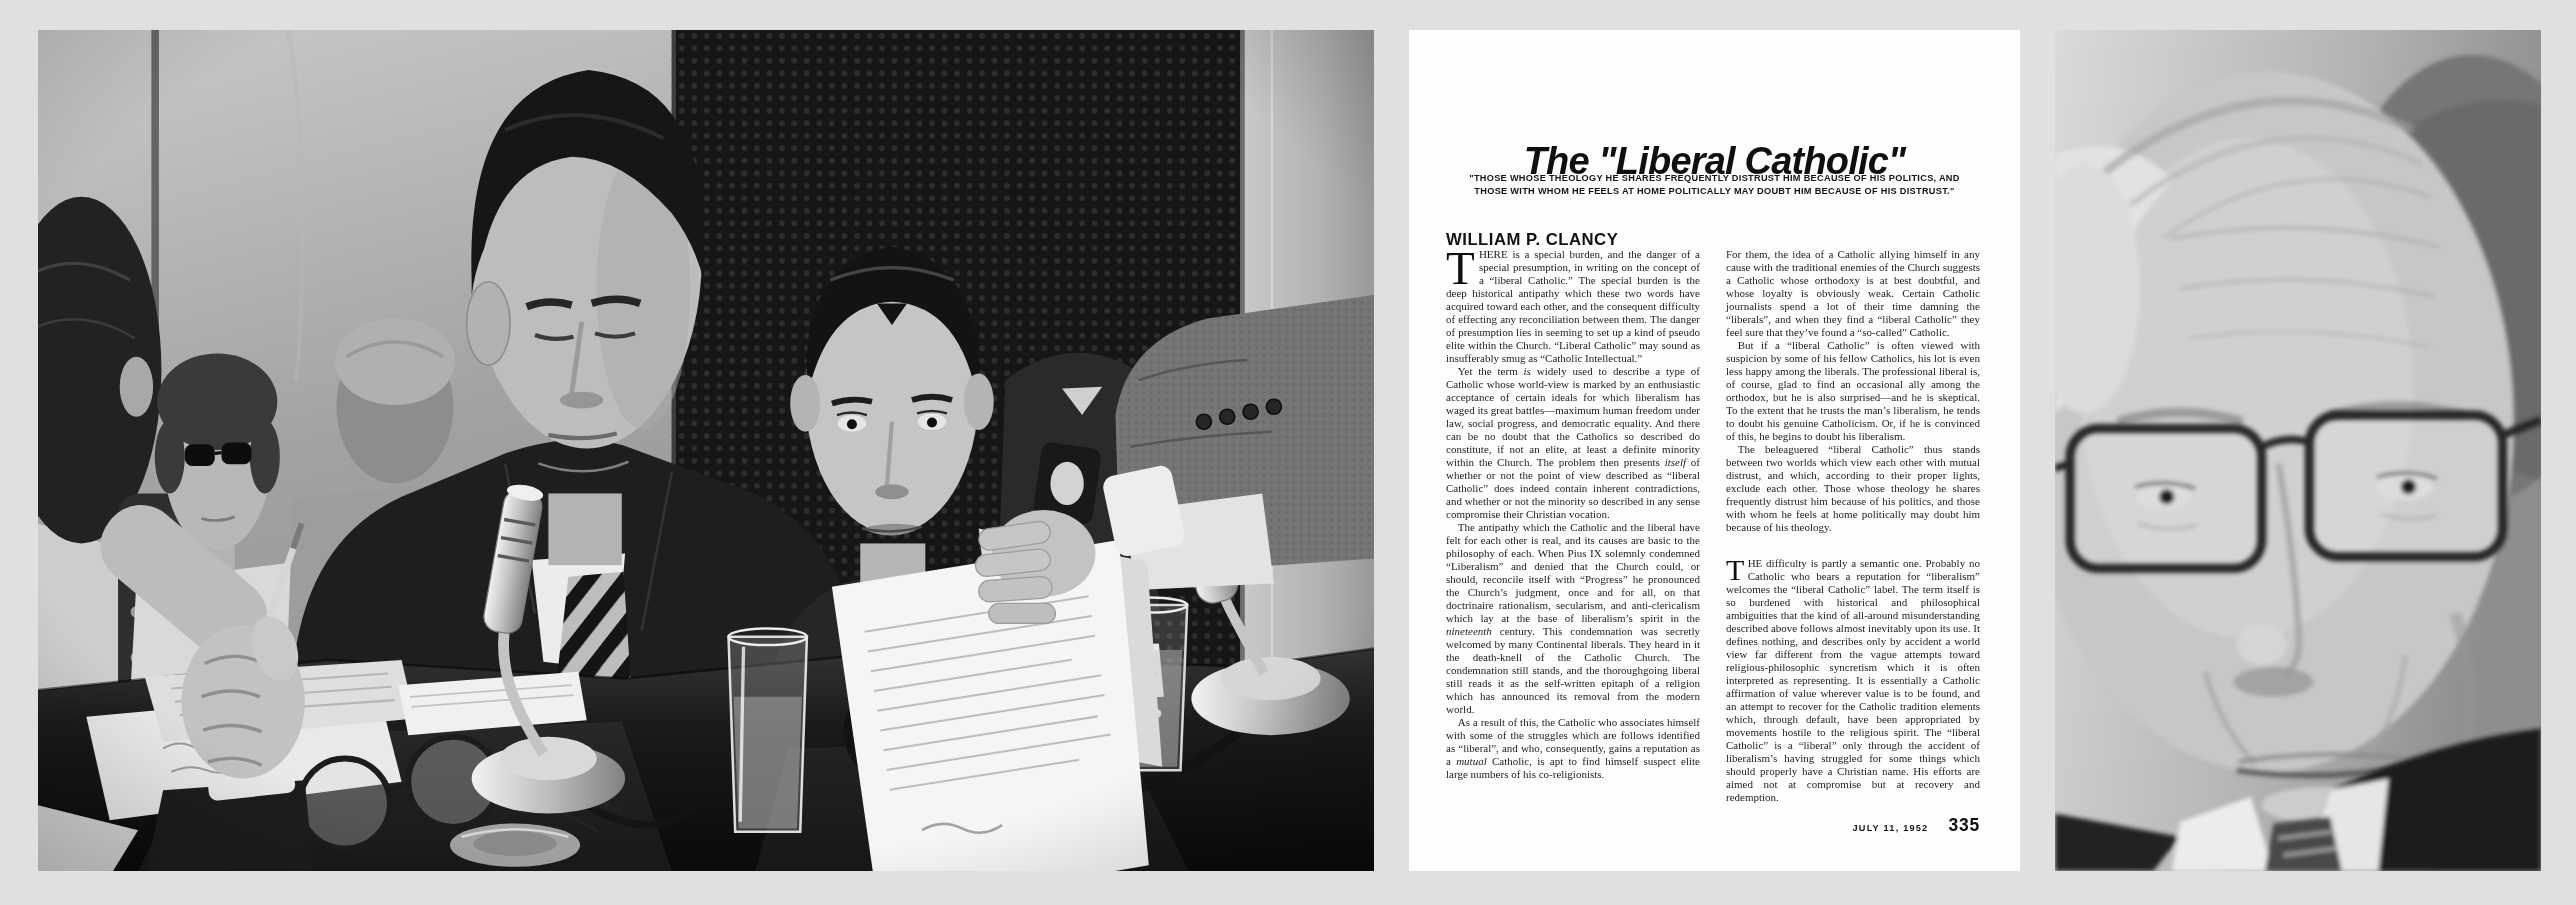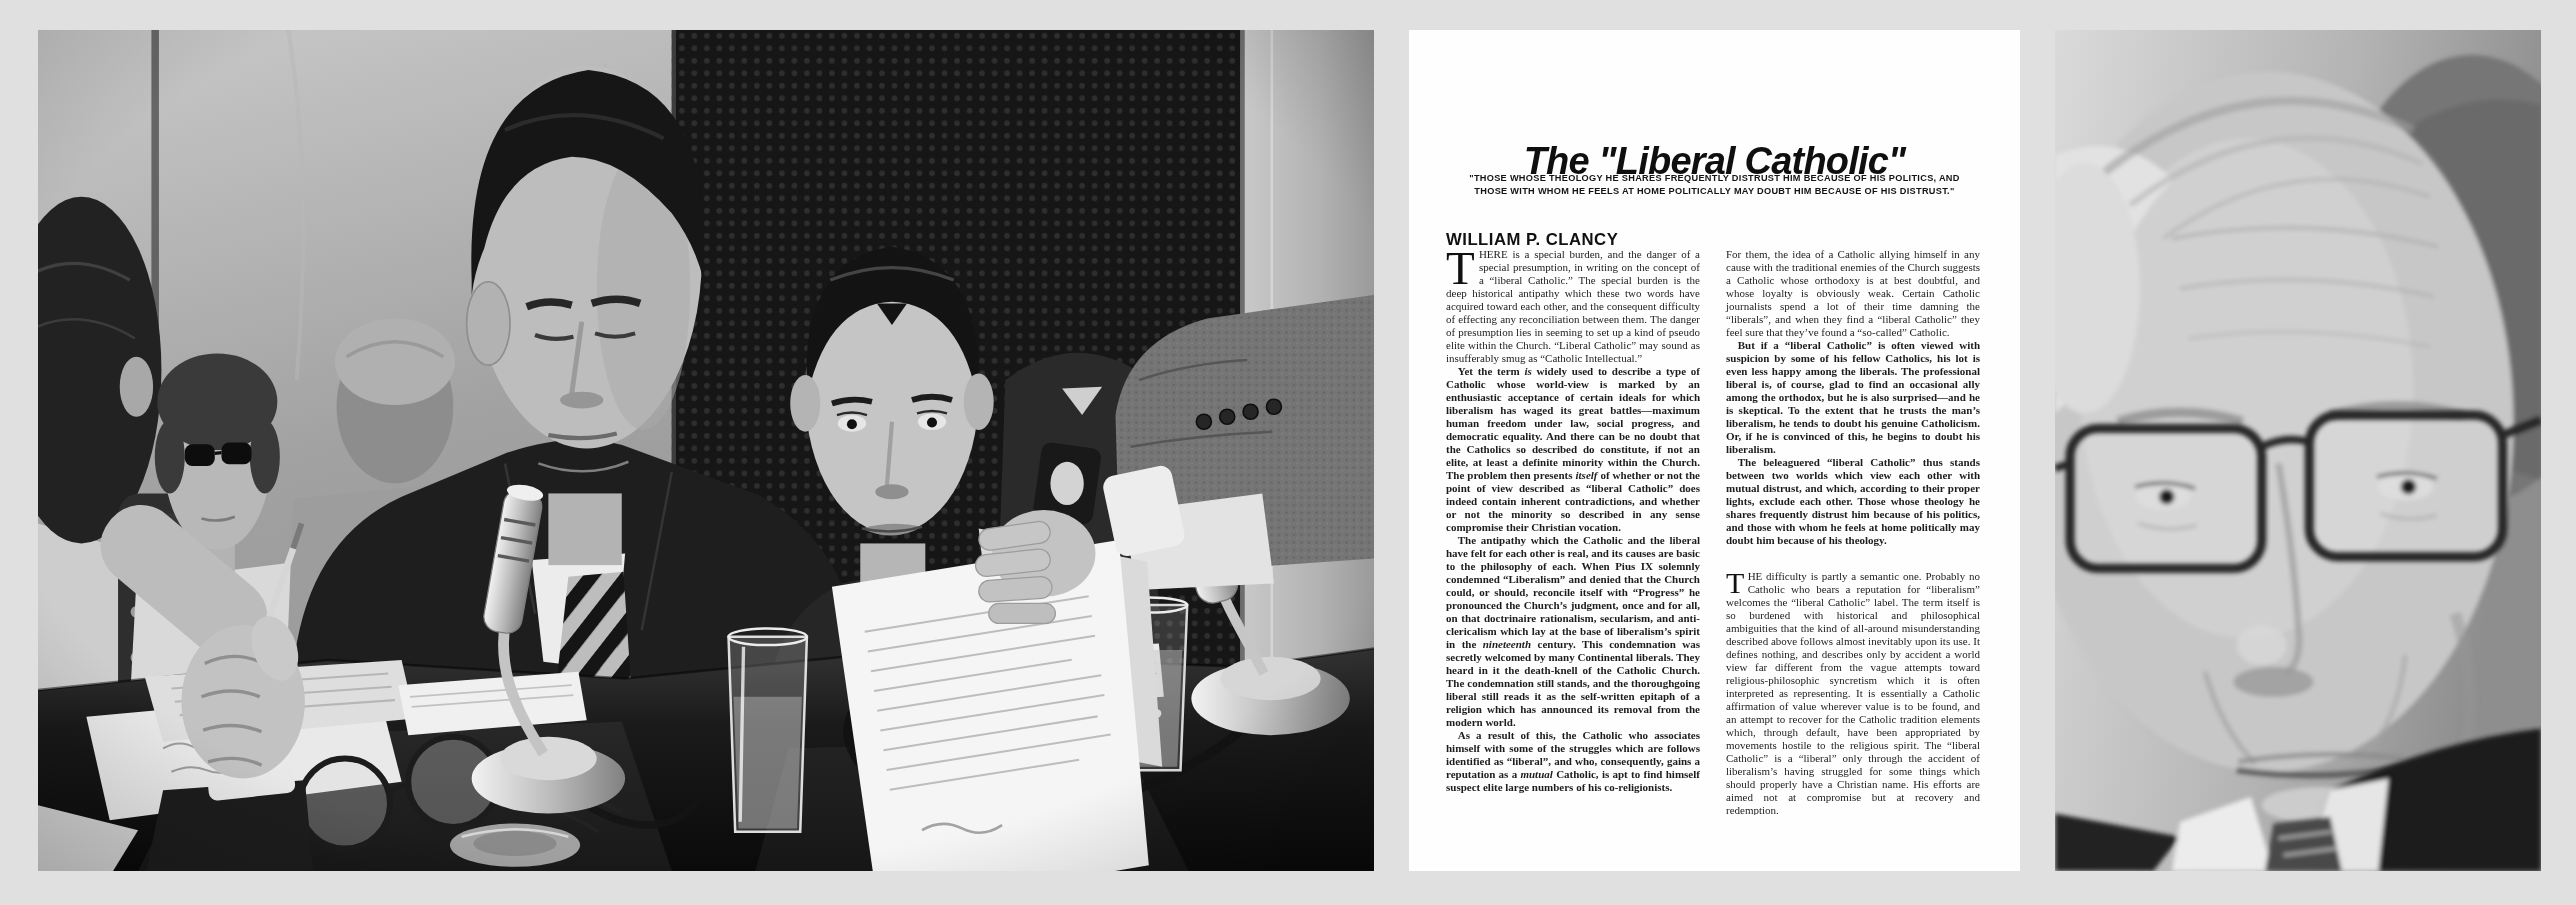--- a/index.html
+++ b/index.html
@@ -31,21 +31,21 @@
     font:700 16.7px/1 "Liberation Sans",sans-serif;letter-spacing:0.5px;color:#111;
   }
   .columns{position:absolute;top:218px;left:37px;width:534px;height:567px;overflow:hidden;}
   .col{position:absolute;top:0;width:254px;height:100%;}
   .col-left{left:0;}
   .col-right{left:280px;}
   .para{
     margin:0;font-family:"Liberation Serif",serif;font-size:11px;line-height:13px;
     text-align:justify;color:#1c1c1c;
   }
-  .para.indent{text-indent:11.7px;font-weight:bold;}
+  .para.indent{text-indent:11.7px;}
   .para.section-break{margin-top:23px;}
   .dropcap{float:left;font-family:"Liberation Serif",serif;font-weight:400;color:#101010;}
   .dc3{font-size:47px;line-height:38px;padding:0.8px 4.2px 0 0;}
   .dc2{font-size:30px;line-height:25px;padding:0 3.3px 0 0;}
   .para em{font-style:italic;}
   .footer{
     position:absolute;top:787px;left:37px;width:534px;
     display:flex;justify-content:flex-end;align-items:baseline;gap:20px;
   }
   .footer .date{font:700 9.2px/1 "Liberation Sans",sans-serif;letter-spacing:1.2px;color:#161616;}
@@ -339,20 +339,24 @@
         <p class="para indent"><span>Yet the term </span><em>is</em><span> widely used to describe a type of Catholic whose world-view is marked by an enthusiastic acceptance of certain ideals for which liberalism has waged its great battles—maximum human freedom under law, social progress, and democratic equality. And there can be no doubt that the Catholics so described do constitute, if not an elite, at least a definite minority within the Church. The problem then presents </span><em>itself</em><span> of whether or not the point of view described as “liberal Catholic” does indeed contain inherent contradictions, and whether or not the minority so described in any sense compromise their Christian vocation.</span></p>
         <p class="para indent"><span>The antipathy which the Catholic and the liberal have felt for each other is real, and its causes are basic to the philosophy of each. When Pius IX solemnly condemned “Liberalism” and denied that the Church could, or should, reconcile itself with “Progress” he pronounced the Church’s judgment, once and for all, on that doctrinaire rationalism, secularism, and anti-clericalism which lay at the base of liberalism’s spirit in the </span><em>nineteenth</em><span> century. This condemnation was secretly welcomed by many Continental liberals. They heard in it the death-knell of the Catholic Church. The condemnation still stands, and the thoroughgoing liberal still reads it as the self-written epitaph of a religion which has announced its removal from the modern world.</span></p>
         <p class="para indent"><span>As a result of this, the Catholic who associates himself with some of the struggles which are follows identified as “liberal”, and who, consequently, gains a reputation as a </span><em>mutual</em><span> Catholic, is apt to find himself suspect elite large numbers of his co-religionists.</span></p>
       </div>
     <div class="col col-right">
         <p class="para"><span>For them, the idea of a Catholic allying himself in any cause with the traditional enemies of the Church suggests a Catholic whose orthodoxy is at best doubtful, and whose loyalty is obviously weak. Certain Catholic journalists spend a lot of their time damning the “liberals”, and when they find a “liberal Catholic” they feel sure that they’ve found a “so-called” Catholic.</span></p>
         <p class="para indent"><span>But if a “liberal Catholic” is often viewed with suspicion by some of his fellow Catholics, his lot is even less happy among the liberals. The professional liberal is, of course, glad to find an occasional ally among the orthodox, but he is also surprised—and he is skeptical. To the extent that he trusts the man’s liberalism, he tends to doubt his genuine Catholicism. Or, if he is convinced of this, he begins to doubt his liberalism.</span></p>
         <p class="para indent"><span>The beleaguered “liberal Catholic” thus stands between two worlds which view each other with mutual distrust, and which, according to their proper lights, exclude each other. Those whose theology he shares frequently distrust him because of his politics, and those with whom he feels at home politically may doubt him because of his theology.</span></p>
         <p class="para section-break"><span class="dropcap dc2">T</span><span>HE difficulty is partly a semantic one. Probably no Catholic who bears a reputation for “liberalism” welcomes the “liberal Catholic” label. The term itself is so burdened with historical and philosophical ambiguities that the kind of all-around misunderstanding described above follows almost inevitably upon its use. It defines nothing, and describes only by accident a world view far different from the vague attempts toward religious-philosophic syncretism which it is often interpreted as representing. It is essentially a Catholic affirmation of value wherever value is to be found, and an attempt to recover for the Catholic tradition elements which, through default, have been appropriated by movements hostile to the religious spirit. The “liberal Catholic” is a “liberal” only through the accident of liberalism’s having struggled for some things which should properly have a Christian name. His efforts are aimed not at compromise but at recovery and redemption.</span></p>
       </div>
+  </div>
+  <div class="footer">
+    <span class="date">JULY 11, 1952</span>
+    <span class="pageno">335</span>
   </div>
 </div>
 
 <div class="photo" id="photo-right" aria-label="Black-and-white close-up portrait of an elderly man with dark-rimmed glasses, white hair, suit and striped tie">
 <svg viewBox="0 0 583 1009" preserveAspectRatio="none">
   <defs>
     <linearGradient id="pgbg" x1="0" y1="0" x2="1" y2="0.25">
       <stop offset="0" stop-color="#dadada"></stop>
           <stop offset="0.6" stop-color="#b3b3b3"></stop>
           <stop offset="1" stop-color="#8e8e8e"></stop>

